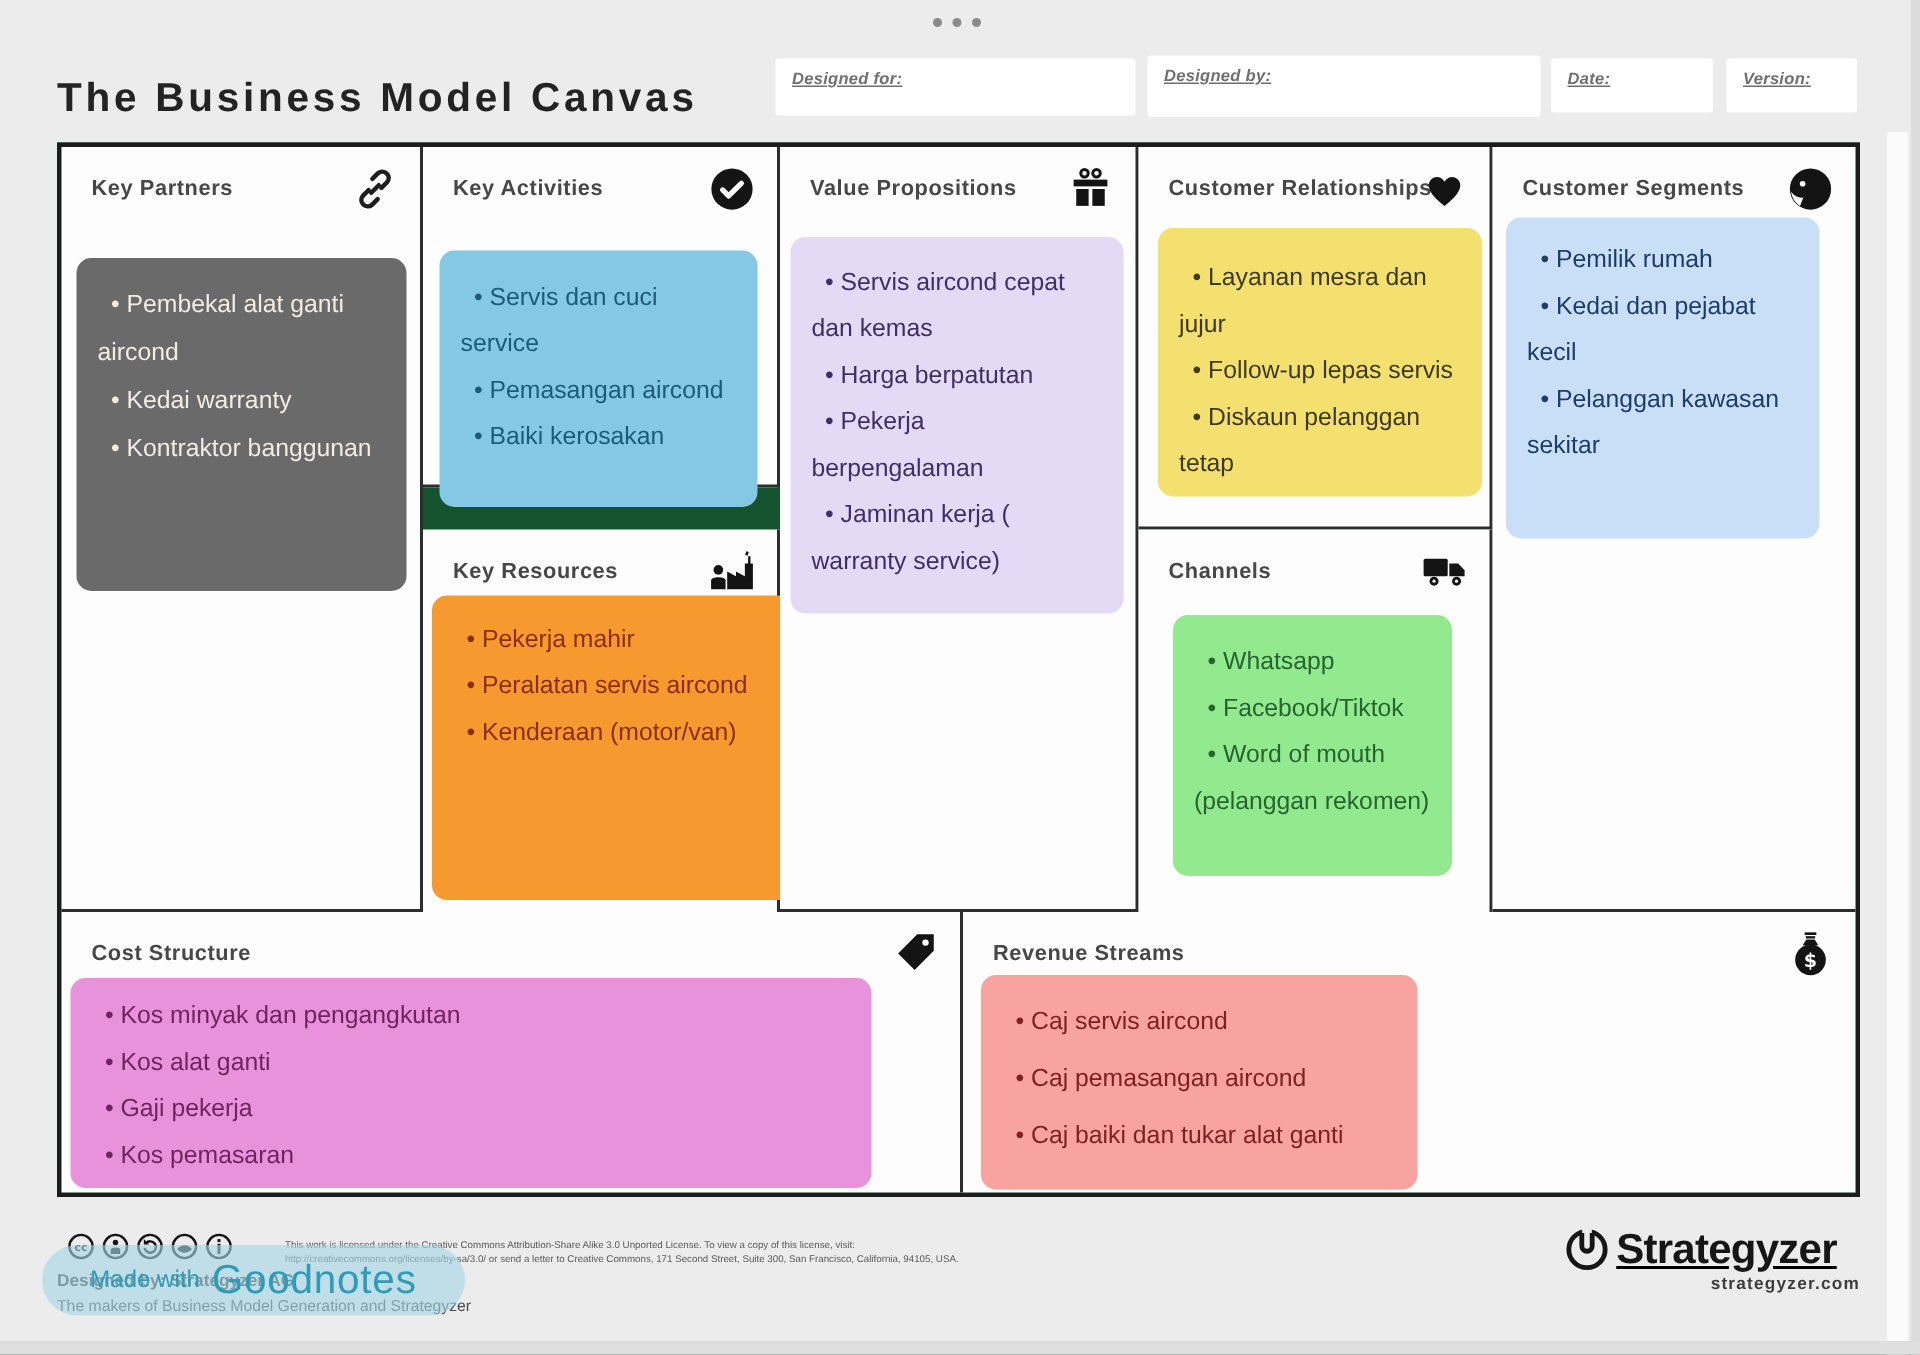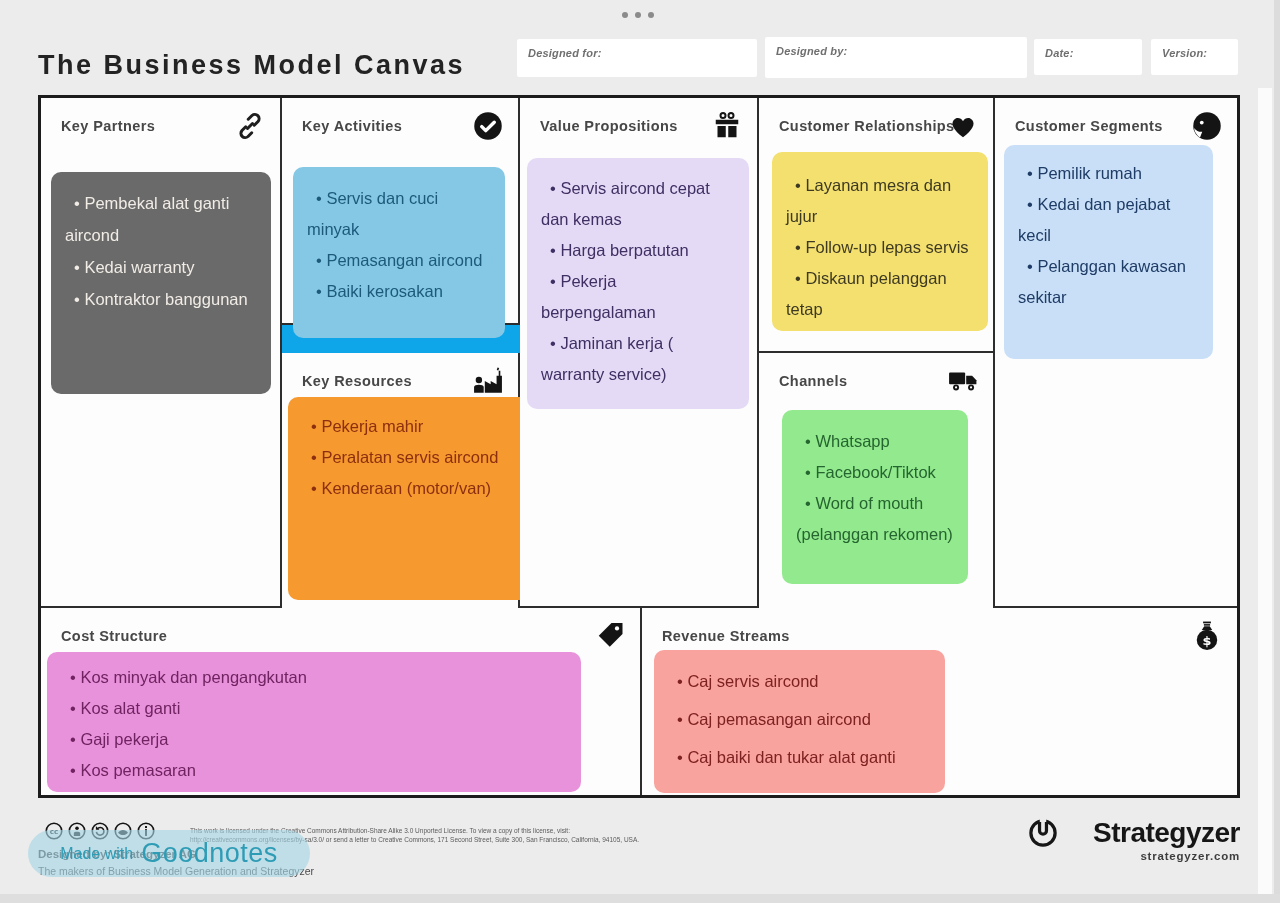--- a/index.html
+++ b/index.html
@@ -15,30 +15,30 @@
   .right-page-strip{position:absolute;top:88px;right:8px;width:14px;height:815px;background:#fbfbfb;}
   .right-edge{position:absolute;top:0;right:0;width:6px;height:903px;background:#dcdcdc;}
   .bottom-edge{position:absolute;left:0;bottom:0;width:1280px;height:9px;background:#dedede;}
 
   
   .bmc-title{
     position:absolute;left:38px;top:50px;font-size:27px;font-weight:800;
     letter-spacing:2.5px;color:#232323;
   }
   .hfield{position:absolute;background:#fff;border-radius:2px;}
-  .hfield .hlabel{font-style:italic;font-weight:700;color:#6f6f6f;font-size:11px;display:block;padding:8px 0 0 11px;letter-spacing:.2px;}
+  .hfield .hlabel{font-style:italic;font-weight:700;color:#6f6f6f;font-size:11px;display:block;padding:8px 0 0 11px;letter-spacing:.2px;text-decoration:underline;}
   .hf-for{left:517px;top:39px;width:240px;height:38px;}
   .hf-by{left:765px;top:37px;width:262px;height:41px;}
   .hf-date{left:1034px;top:39px;width:108px;height:36px;}
   .hf-ver{left:1151px;top:39px;width:87px;height:36px;}
 
   
   .canvas{
     position:absolute;left:38px;top:95px;width:1202px;height:703px;
-    border:3px solid #1c1c1c;background:#0ea5e9;box-sizing:border-box;
+    border:3px solid #1c1c1c;background:#14532d;box-sizing:border-box;
   }
   .cell{position:absolute;background:#fdfdfd;box-sizing:border-box;}
   .b-r{border-right:2px solid #2d2d2d;}
   .b-b{border-bottom:2px solid #2d2d2d;}
   .c-kp{left:0;top:0;width:241px;height:510px;}
   .c-ka{left:241px;top:0;width:238px;height:227px;}
   .c-kr{left:241px;top:255px;width:238px;height:255px;}
   .c-vp{left:479px;top:0;width:239px;height:510px;}
   .c-cr{left:718px;top:0;width:236px;height:255px;}
   .c-ch{left:718px;top:255px;width:236px;height:255px;}
@@ -76,21 +76,21 @@
   .license{position:absolute;left:190px;top:826px;width:640px;font-size:6.5px;color:#5a5a5a;line-height:9px;}
   .designed-by{position:absolute;left:38px;top:848px;font-size:11.5px;font-weight:700;color:#3c3c3c;}
   .makers{position:absolute;left:38px;top:865px;font-size:10.5px;color:#4a4a4a;}
   .watermark{
     position:absolute;left:28px;top:830px;width:282px;height:47px;border-radius:26px;
     background:rgba(165,213,229,.62);display:flex;align-items:center;justify-content:center;gap:8px;
   }
   .watermark .wm-prefix{font-size:16px;color:#2e9cb5;font-weight:400;}
   .watermark .wm-brand{font-size:27px;color:#2e9cb5;font-weight:500;letter-spacing:.5px;}
   .strat-logo{position:absolute;left:1028px;top:817px;width:212px;}
-  .strat-row{display:flex;align-items:center;justify-content:space-between;gap:4px;}
+  .strat-row{display:flex;align-items:center;justify-content:center;gap:4px;text-decoration:underline;}
   .strat-row svg{width:30px;height:30px;}
   .strat-text{font-size:28px;font-weight:800;color:#161616;letter-spacing:-0.5px;}
   .strat-url{text-align:right;font-size:11.5px;font-weight:700;color:#3e3e3e;letter-spacing:.8px;margin-top:1px;}
 </style>
 </head>
 <body>
 
 <div class="menu-dots">
     <i></i>
     <i></i>
@@ -136,21 +136,21 @@
 
   <div class="cell c-ka b-r b-b">
     <span class="sec-title">Key Activities</span>
     <span class="sec-icon">
       <svg viewBox="0 0 24 24">
         <circle cx="12" cy="12" r="11" fill="#141414"></circle>
         <path d="M7 12.5l3.2 3.2L17 9" fill="none" stroke="#fff" stroke-width="2.8" stroke-linecap="round" stroke-linejoin="round"></path>
       </svg>
     </span>
     <div class="note n-ka" style="background-color: rgb(133, 200, 230); color: rgb(29, 90, 122);">
-        <div class="note-item">Servis dan cuci minyak</div>
+        <div class="note-item">Servis dan cuci service</div>
         <div class="note-item">Pemasangan aircond</div>
         <div class="note-item">Baiki kerosakan</div>
       </div>
   </div>
 
   <div class="cell c-kr b-r">
     <span class="sec-title">Key Resources</span>
     <span class="sec-icon">
       <svg viewBox="0 0 28 26" fill="#141414">
         <circle cx="5.5" cy="12" r="3"></circle>

